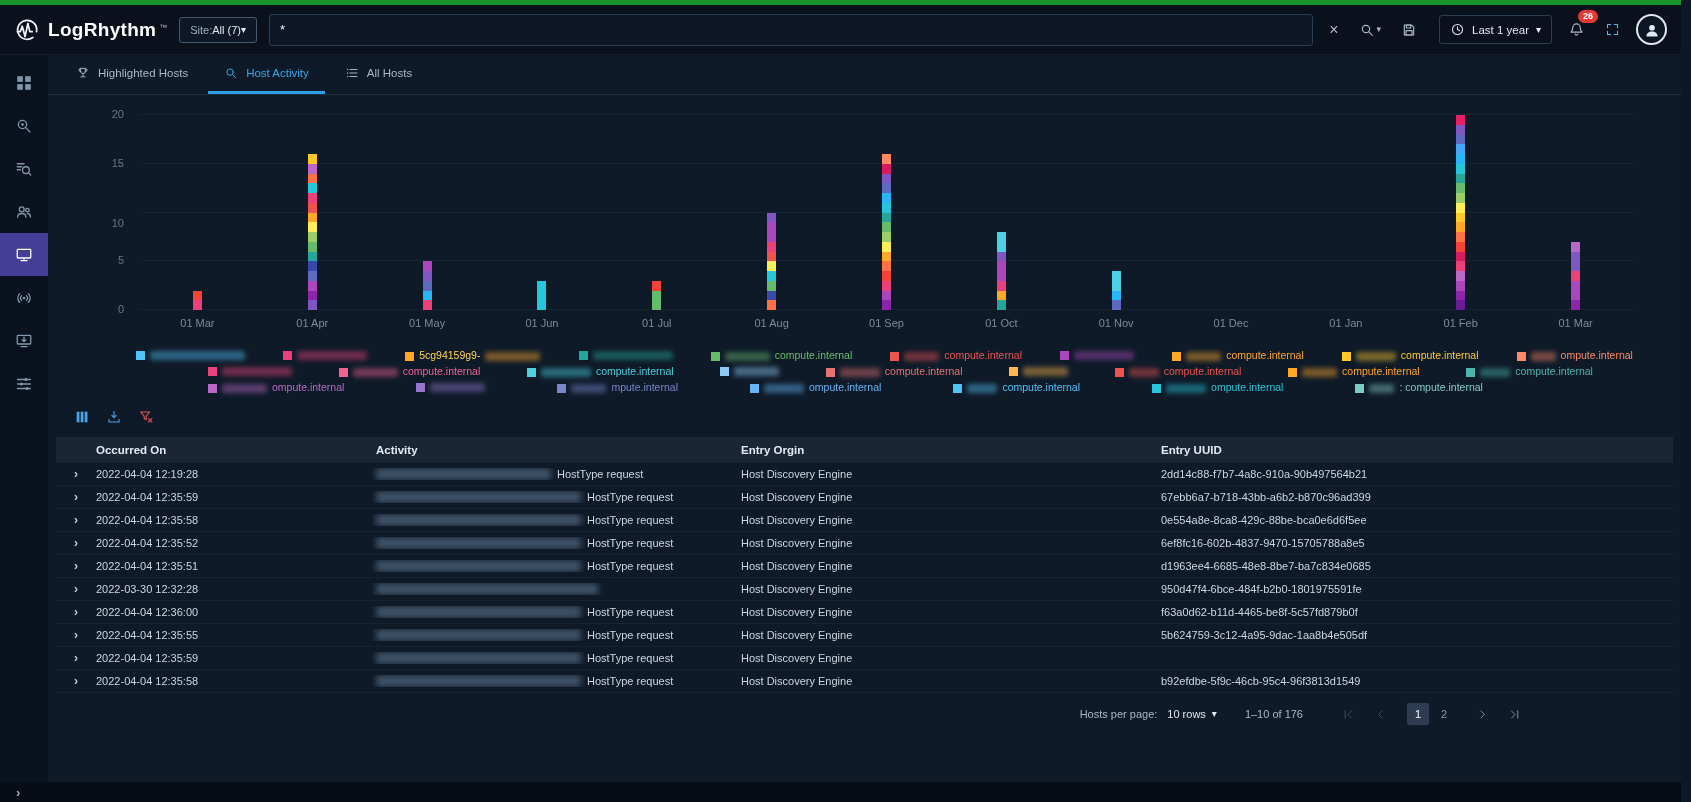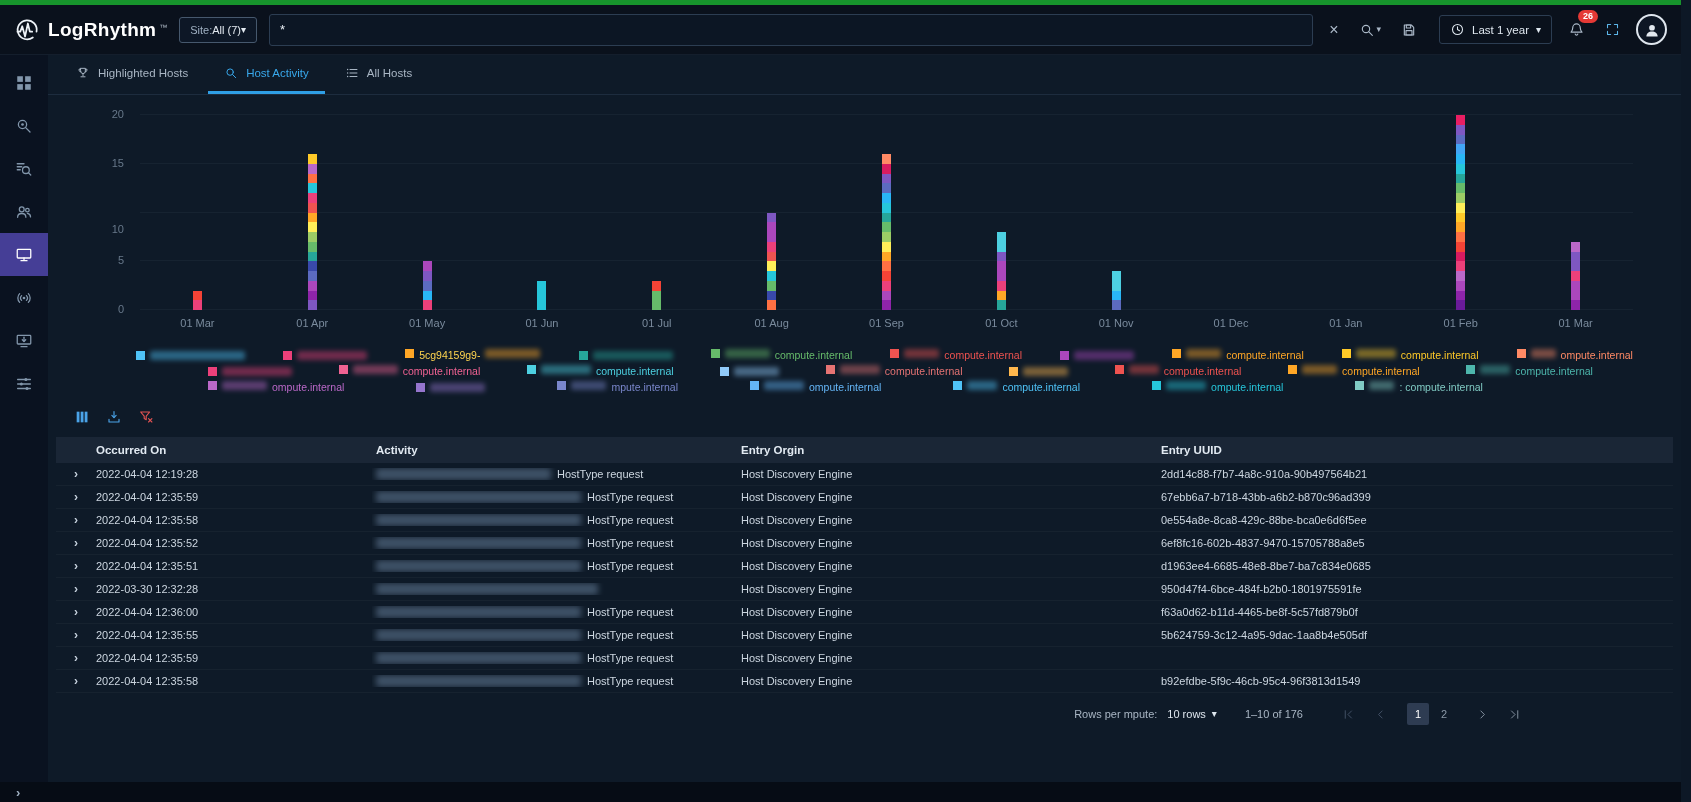--- a/index.html
+++ b/index.html
@@ -38,21 +38,21 @@
 .cols{position:absolute;inset:0;display:flex}
 .col{flex:1;display:flex;align-items:flex-end;justify-content:center}
 .bar{width:9px;display:flex;flex-direction:column-reverse}
 .seg{width:9px}
 .xlabels{display:flex;margin:7px 48px 4px 92px}
 .xlab{flex:1;text-align:center;font-size:11px;color:#7a8b9d}
 .legend{margin:10px 48px 0 88px;display:flex;flex-direction:column;gap:4px}
 .legrow{display:flex;justify-content:space-between;align-items:center}
 .legrow:nth-child(2){padding:0 40px 0 72px}
 .legrow:nth-child(3){padding:0 150px 0 72px}
-.legitem{display:inline-flex;align-items:flex-start;gap:5px;font-size:10.5px;white-space:nowrap}
+.legitem{display:inline-flex;align-items:flex-end;gap:5px;font-size:10.5px;white-space:nowrap}
 .chip{width:9px;height:9px;flex:0 0 auto}
 .blur-block{display:inline-block;height:12px;border-radius:2px;background:#44586e;filter:blur(3px);opacity:.9}
 .leg-blur{height:9px;filter:blur(2.5px);opacity:.45}
 .tooltray{display:flex;gap:16px;padding:16px 0 6px 26px}
 .toolbtn{display:flex}
 .tablewrap{margin:6px 8px 0 8px}
 .thead,.trow{display:grid;grid-template-columns:36px 280px 365px 420px 1fr;align-items:center}
 .thead{background:#1a2636;height:26px;font-size:11.5px;font-weight:700;color:#e2eaf2}
 .th{padding-left:4px}
 .trow{height:23px;border-bottom:1px solid #16222f;font-size:11px;color:#ccd6e0;background:#0e1a28}
@@ -281,21 +281,21 @@
             </svg>
           </span>
           <span class="tab-label">All Hosts</span>
         </div>
       </div>
 
     <section class="chart-wrap">
       <div class="yaxis">
           <div class="ylab" style="top: 188px;">0</div>
           <div class="ylab" style="top: 139.25px;">5</div>
-          <div class="ylab" style="top: 108px;">10</div>
+          <div class="ylab" style="top: 102px;">10</div>
           <div class="ylab" style="top: 41.75px;">15</div>
           <div class="ylab" style="top: -7px;">20</div>
         </div>
       <div class="plot">
         <div class="grid">
             <div class="gline" style="bottom: 0px;"></div>
             <div class="gline" style="bottom: 48.75px;"></div>
             <div class="gline" style="bottom: 97.5px;"></div>
             <div class="gline" style="bottom: 146.25px;"></div>
             <div class="gline" style="bottom: 195px;"></div>
@@ -734,21 +734,21 @@
             <div class="cell">2022-04-04 12:35:58</div>
             <div class="cell activity-cell">
               <span class="blur-block" style="width: 205px;"></span>
               <span class="act-suffix">HostType request</span>
             </div>
             <div class="cell">Host Discovery Engine</div>
             <div class="cell">b92efdbe-5f9c-46cb-95c4-96f3813d1549</div>
           </div>
         </div>
       <div class="tfoot">
-        <span class="muted">Rows per mpute:</span>
+        <span class="muted">Hosts per page:</span>
         <button class="rpp">
           <span>10 rows</span>
           <span class="icon g10">▾</span>
         </button>
         <span class="muted range">1–10 of 176</span>
         <button class="navbtn dim">
             <span class="icon i13">
               <svg viewBox="0 0 24 24">
                 <line x1="6" y1="5" x2="6" y2="19"></line>
                 <path d="M17.5 5.5L11 12l6.5 6.5"></path>

